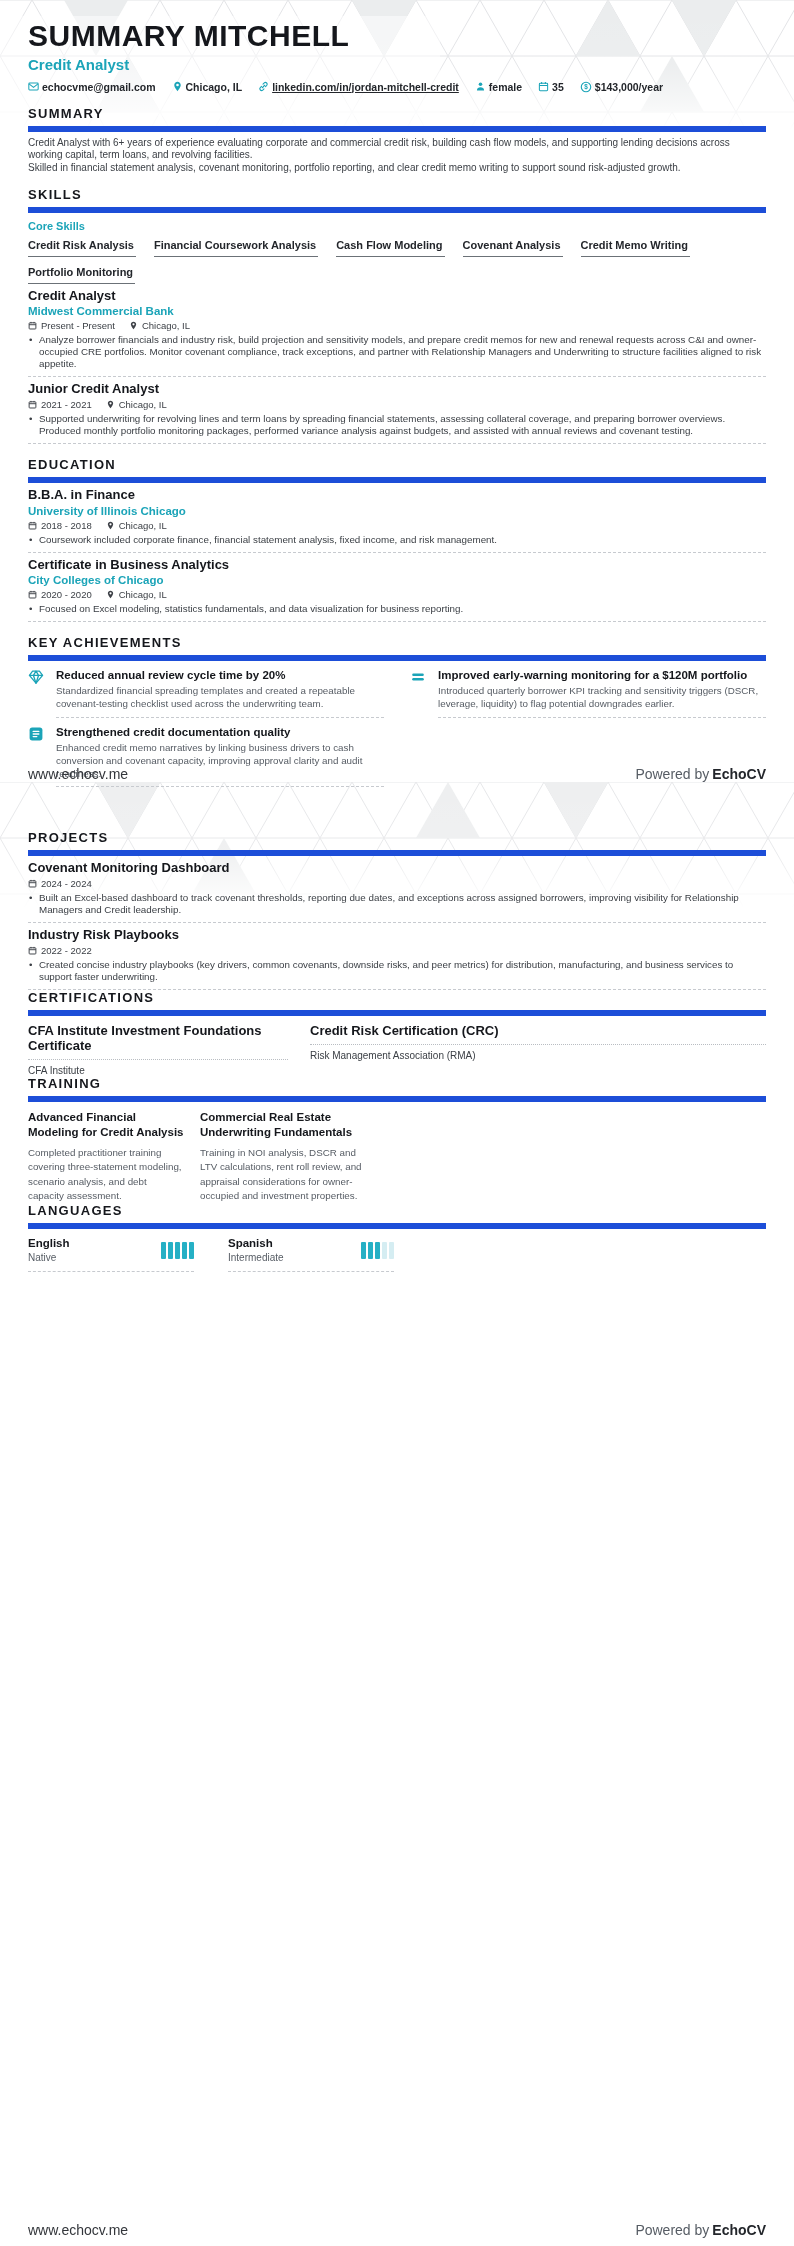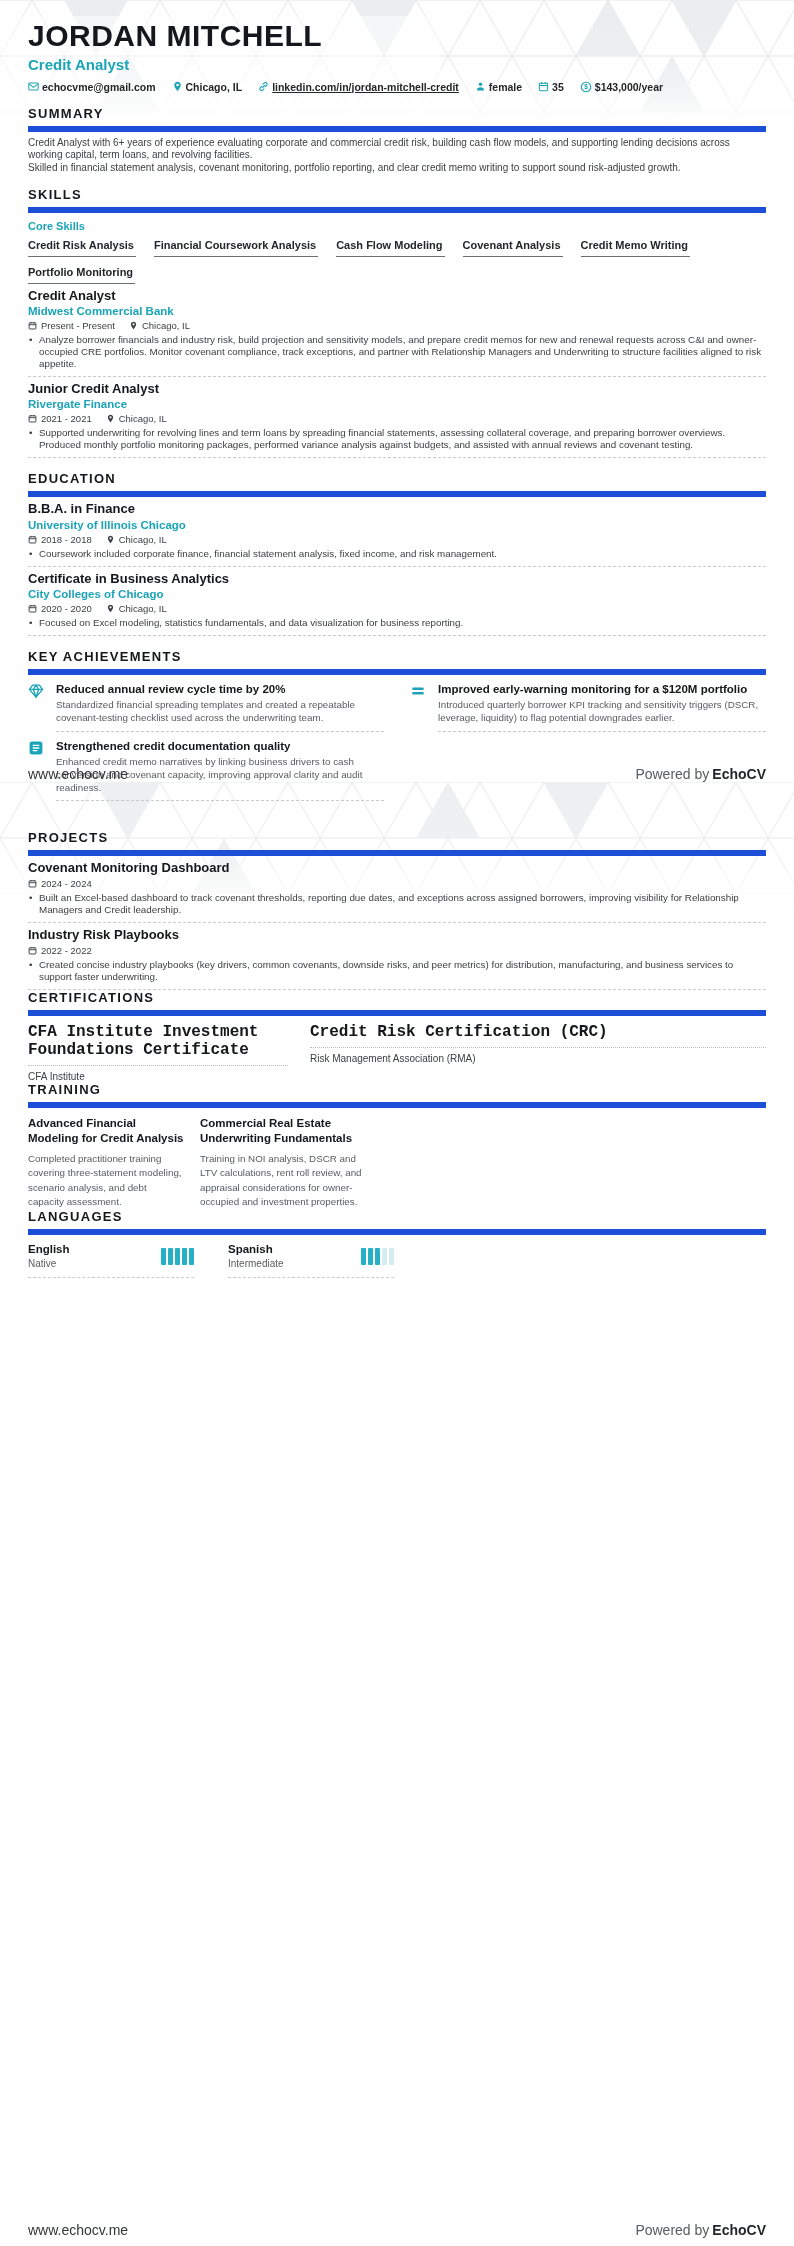--- a/index.html
+++ b/index.html
@@ -55,21 +55,21 @@
   .ach-grid { display:grid; grid-template-columns:1fr 1fr; column-gap:26px; margin-top:7px; align-items:start; }
   .ach { display:flex; gap:10px; margin-bottom:7px; }
   .ach-icon { flex:none; width:18px; padding-top:1px; }
   .ach-body { flex:1; }
   .ach-title { font-size:11.5px; font-weight:700; color:#15171c; line-height:1.25; }
   .ach-text { margin-top:3px; font-size:9.8px; line-height:1.3; color:#565c64; }
   .ach-body .dash-sep { margin-top:6px; }
 
   
   .cert-grid { display:grid; grid-template-columns:260px 1fr; column-gap:22px; margin-top:7px; }
-  .cert-title { font-size:16px; font-weight:700; color:#15171c; padding-bottom:6px; border-bottom:1px dotted #b9bdc2;font-family:Liberation Mono, monospace; }
+  .cert-title { font-size:13px; font-weight:700; color:#15171c; padding-bottom:6px; border-bottom:1px dotted #b9bdc2; }
   .cert-issuer { margin-top:5px; font-size:10px; color:#3c4046; }
 
   
   .lang-grid { display:flex; gap:34px; margin-top:8px; }
   .lang { width:166px; display:flex; justify-content:space-between; align-items:center;
           padding-bottom:8px; border-bottom:1px dashed #c7cacf; }
   .lang-name { font-size:11.5px; font-weight:700; color:#15171c; }
   .lang-level { margin-top:3px; font-size:10px; color:#565c64; }
   .bars { display:flex; gap:2px; align-items:flex-end; }
   .bar { width:5px; height:17px; background:#d5edf2; border-radius:1px; }
@@ -136,21 +136,21 @@
       <path d="M416 56h64l-32-56z"></path>
       <path d="M96 0h64l-32 56z"></path>
     </g>
     <rect width="794" height="126" fill="#ffffff" opacity="0.15"></rect>
     <rect width="794" height="126" fill="url(#fadeB)"></rect>
   </svg>
 
   <div class="content page1">
 
     <header>
-      <h1 class="name">JORDAN MITCHELL</h1>
+      <h1 class="name">SUMMARY MITCHELL</h1>
       <div class="job-title">Credit Analyst</div>
 
       <div class="contact-row">
         <span class="c-item">
           <svg width="11" height="11" viewBox="0 0 16 16">
             <rect x="1.2" y="3" width="13.6" height="10" rx="1.2" fill="none" stroke="#1ba4b8" stroke-width="1.5"></rect>
             <path d="M1.5 4.2L8 9.2l6.5-5" fill="none" stroke="#1ba4b8" stroke-width="1.5"></path>
           </svg>
           <span>echocvme@gmail.com</span>
         </span>
@@ -241,21 +241,20 @@
           </span>
         </div>
         <ul class="bullets">
           <li>Analyze borrower financials and industry risk, build projection and sensitivity models, and prepare credit memos for new and renewal requests across C&amp;I and owner-occupied CRE portfolios. Monitor covenant compliance, track exceptions, and partner with Relationship Managers and Underwriting to structure facilities aligned to risk appetite.</li>
         </ul>
         <div class="dash-sep"></div>
       </article>
 
       <article class="entry">
         <h3 class="e-title">Junior Credit Analyst</h3>
-        <div class="e-org">Rivergate Finance</div>
         <div class="meta">
           <span class="m-item">
             <svg width="9" height="9" viewBox="0 0 16 16">
               <rect x="2" y="3.2" width="12" height="11" rx="1.3" fill="none" stroke="#3c4046" stroke-width="1.7"></rect>
               <path d="M2 6.6h12M5.3 1.6v2.6M10.7 1.6v2.6" stroke="#3c4046" stroke-width="1.7"></path>
             </svg>
             <span>2021 - 2021</span>
           </span>
           <span class="m-item">
             <svg width="9" height="9" viewBox="0 0 16 16">

